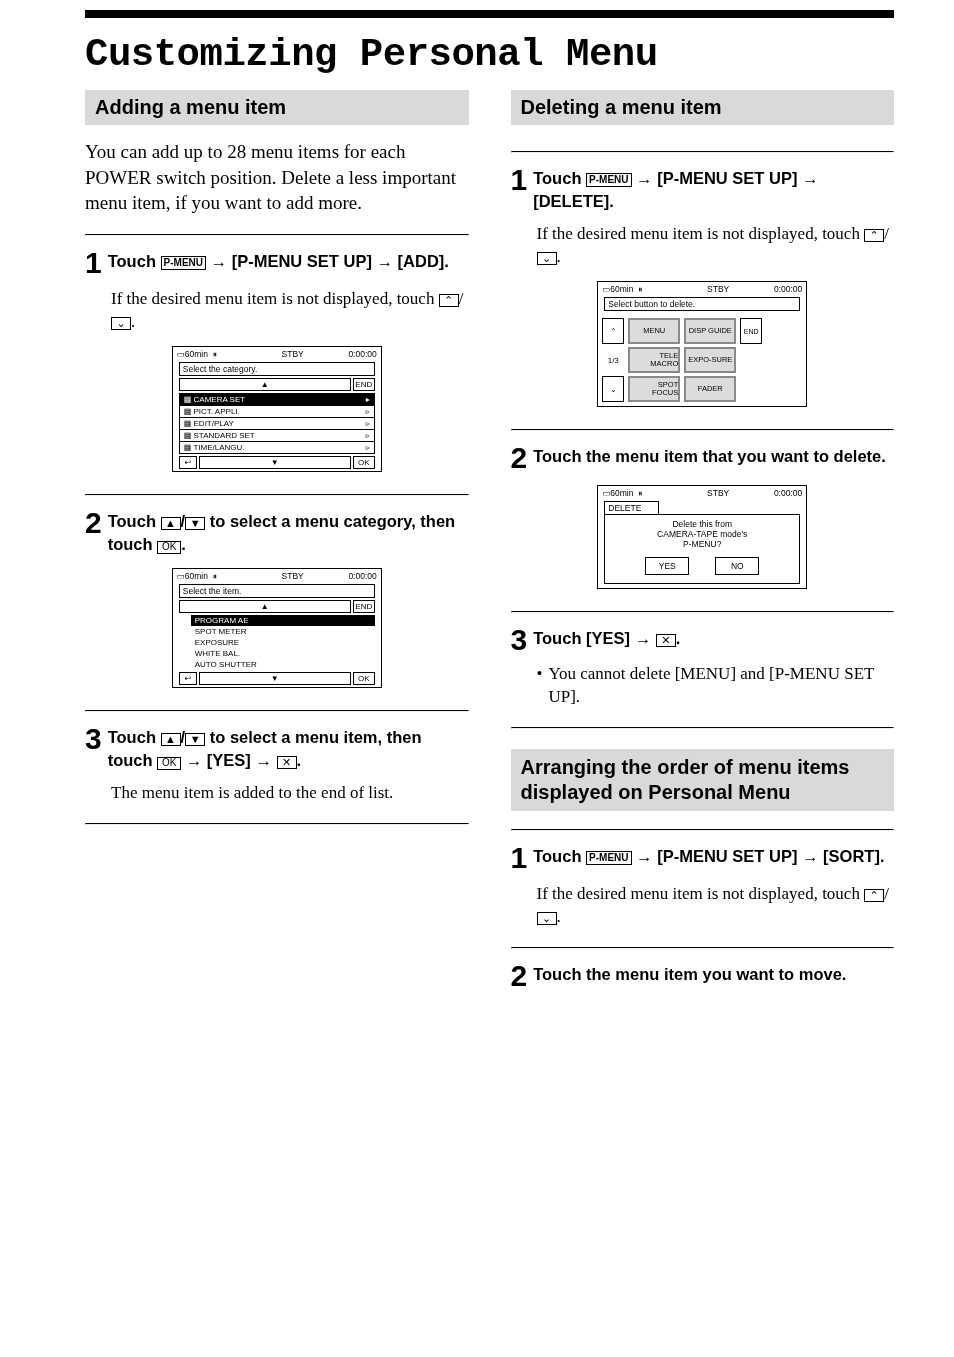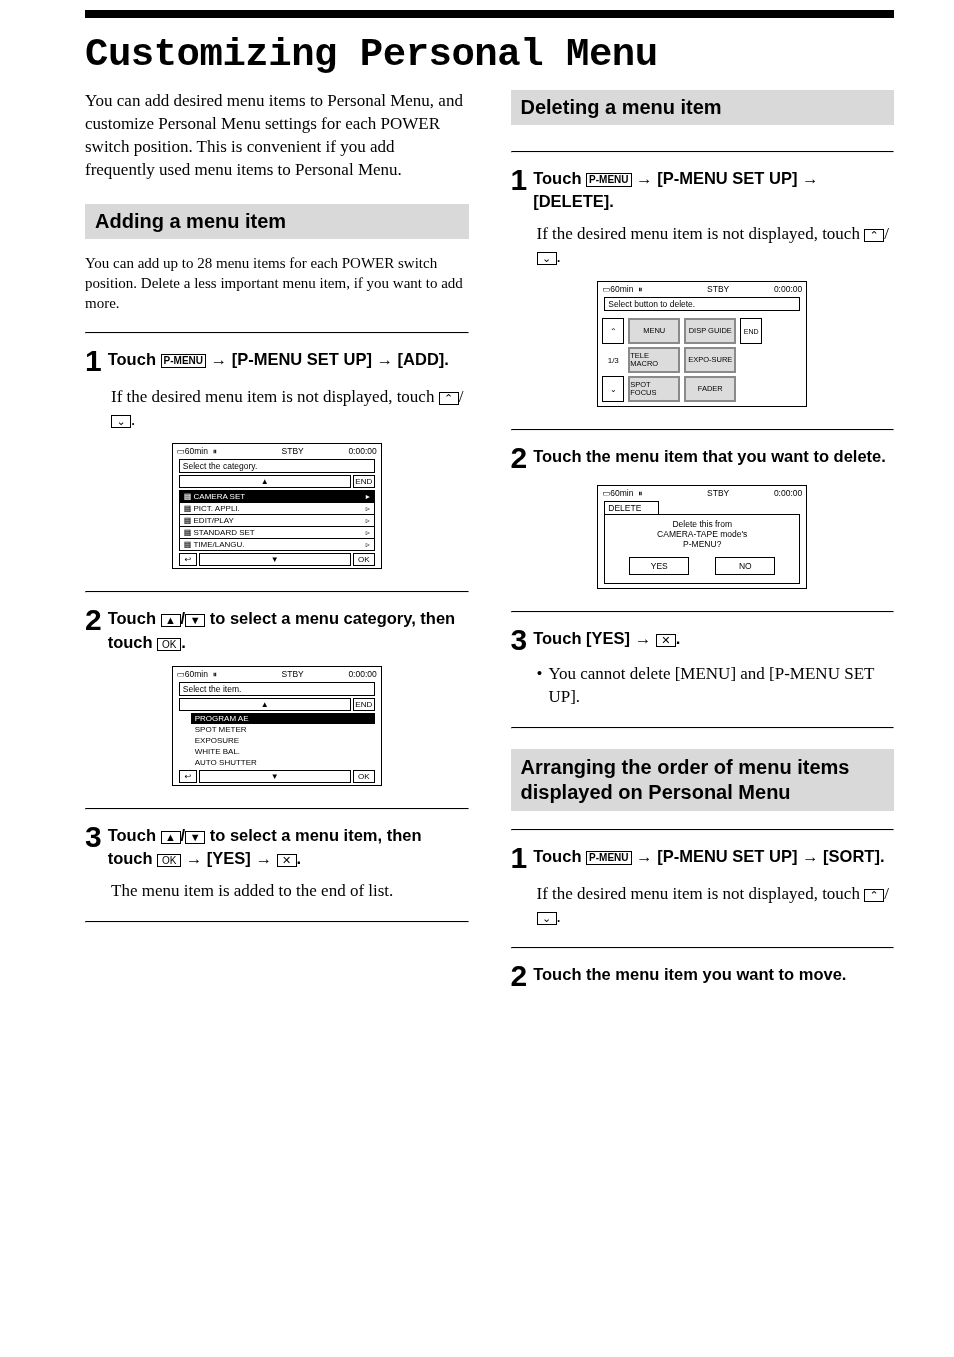--- a/index.html
+++ b/index.html
@@ -27,21 +27,21 @@
   .col { width: 390px; }
   .intro { font-size: 17px; line-height: 1.35; margin-bottom: 22px; }
   .section-head {
     font-family: Arial, Helvetica, sans-serif;
     background: #d9d9d9;
     font-weight: bold;
     font-size: 20px;
     padding: 6px 10px;
     margin: 0 0 14px 0;
   }
-  .sub-intro { font-size: 15px; line-height: 1.35; margin-bottom: 18px; }
+  .sub-intro { font-size: 19px; line-height: 1.35; margin-bottom: 18px; }
   .rule { border-top: 1px solid #000; margin: 0; }
   .step { padding: 14px 0 18px 0; font-family: Arial, Helvetica, sans-serif; }
   .step.tight { padding-bottom: 8px; }
   .step-line { display: flex; align-items: flex-start; }
   .step-num {
     font-size: 30px;
     font-weight: bold;
     line-height: 1;
     margin-right: 6px;
     margin-top: -2px;
@@ -116,21 +116,21 @@
   .bottom-row .ok{width:22px;}
 
   
   .grid-body { padding: 2px 4px 4px 4px; }
   .grid-row { display:flex; gap:4px; margin-top:3px; align-items:stretch;}
   .grid-cell {
     border:2px solid #8a8a8a;
     width:52px; height:26px;
     font-size:7.5px;
     display:flex; align-items:center; justify-content:center;
-    text-align:left; line-height:1.05;
+    text-align:right; line-height:1.05;
     background:#dcdcdc;
   }
   .grid-side {
     width:22px; height:26px;
     border:1px solid #000;
     font-size:8px;
     display:flex; align-items:center; justify-content:center;
   }
   .grid-end {
     width:22px; height:26px;
@@ -140,41 +140,40 @@
   }
   .grid-label {
     width:22px; height:26px;
     font-size:8px;
     display:flex; align-items:center; justify-content:center;
   }
 
   
   .confirm-body{ padding:4px 10px 8px 10px; text-align:center; font-size:8.5px;}
   .confirm-row{ display:flex; justify-content:center; gap:26px; margin-top:8px;}
-  .confirm-btn{ border:1px solid #000; width:60px; padding:3px 0; font-size:8.5px;}
+  .confirm-btn{ border:1px solid #000; width:44px; padding:3px 0; font-size:8.5px;}
 
   .page-num {
     font-family: Arial, Helvetica, sans-serif;
     font-weight: bold;
     font-size: 20px;
     margin-top: 20px;
     margin-left: -40px;
   }
 </style>
 </head>
 <body>
 
 <div class="page">
   <div class="top-bar"></div>
   <h1>Customizing Personal Menu</h1>
 
   <div class="columns">
 
     <div class="col">
-      <div class="intro">You can add desired menu items to Personal Menu, and customize Personal Menu settings for each POWER switch position. This is convenient if you add frequently used menu items to Personal Menu.</div>
 
       <div class="section-head">Adding a menu item</div>
       <div class="sub-intro">You can add up to 28 menu items for each POWER switch position. Delete a less important menu item, if you want to add more.</div>
       <hr class="rule">
 
       <div class="step">
         <div class="step-line">
           <div class="step-num">1</div>
           <div class="step-text">
             <span>Touch </span><span class="btn-inline">P-MENU</span><span class="arrow"> → </span><span>[P-MENU SET UP] </span><span class="arrow">→ </span><span>[ADD].</span>

